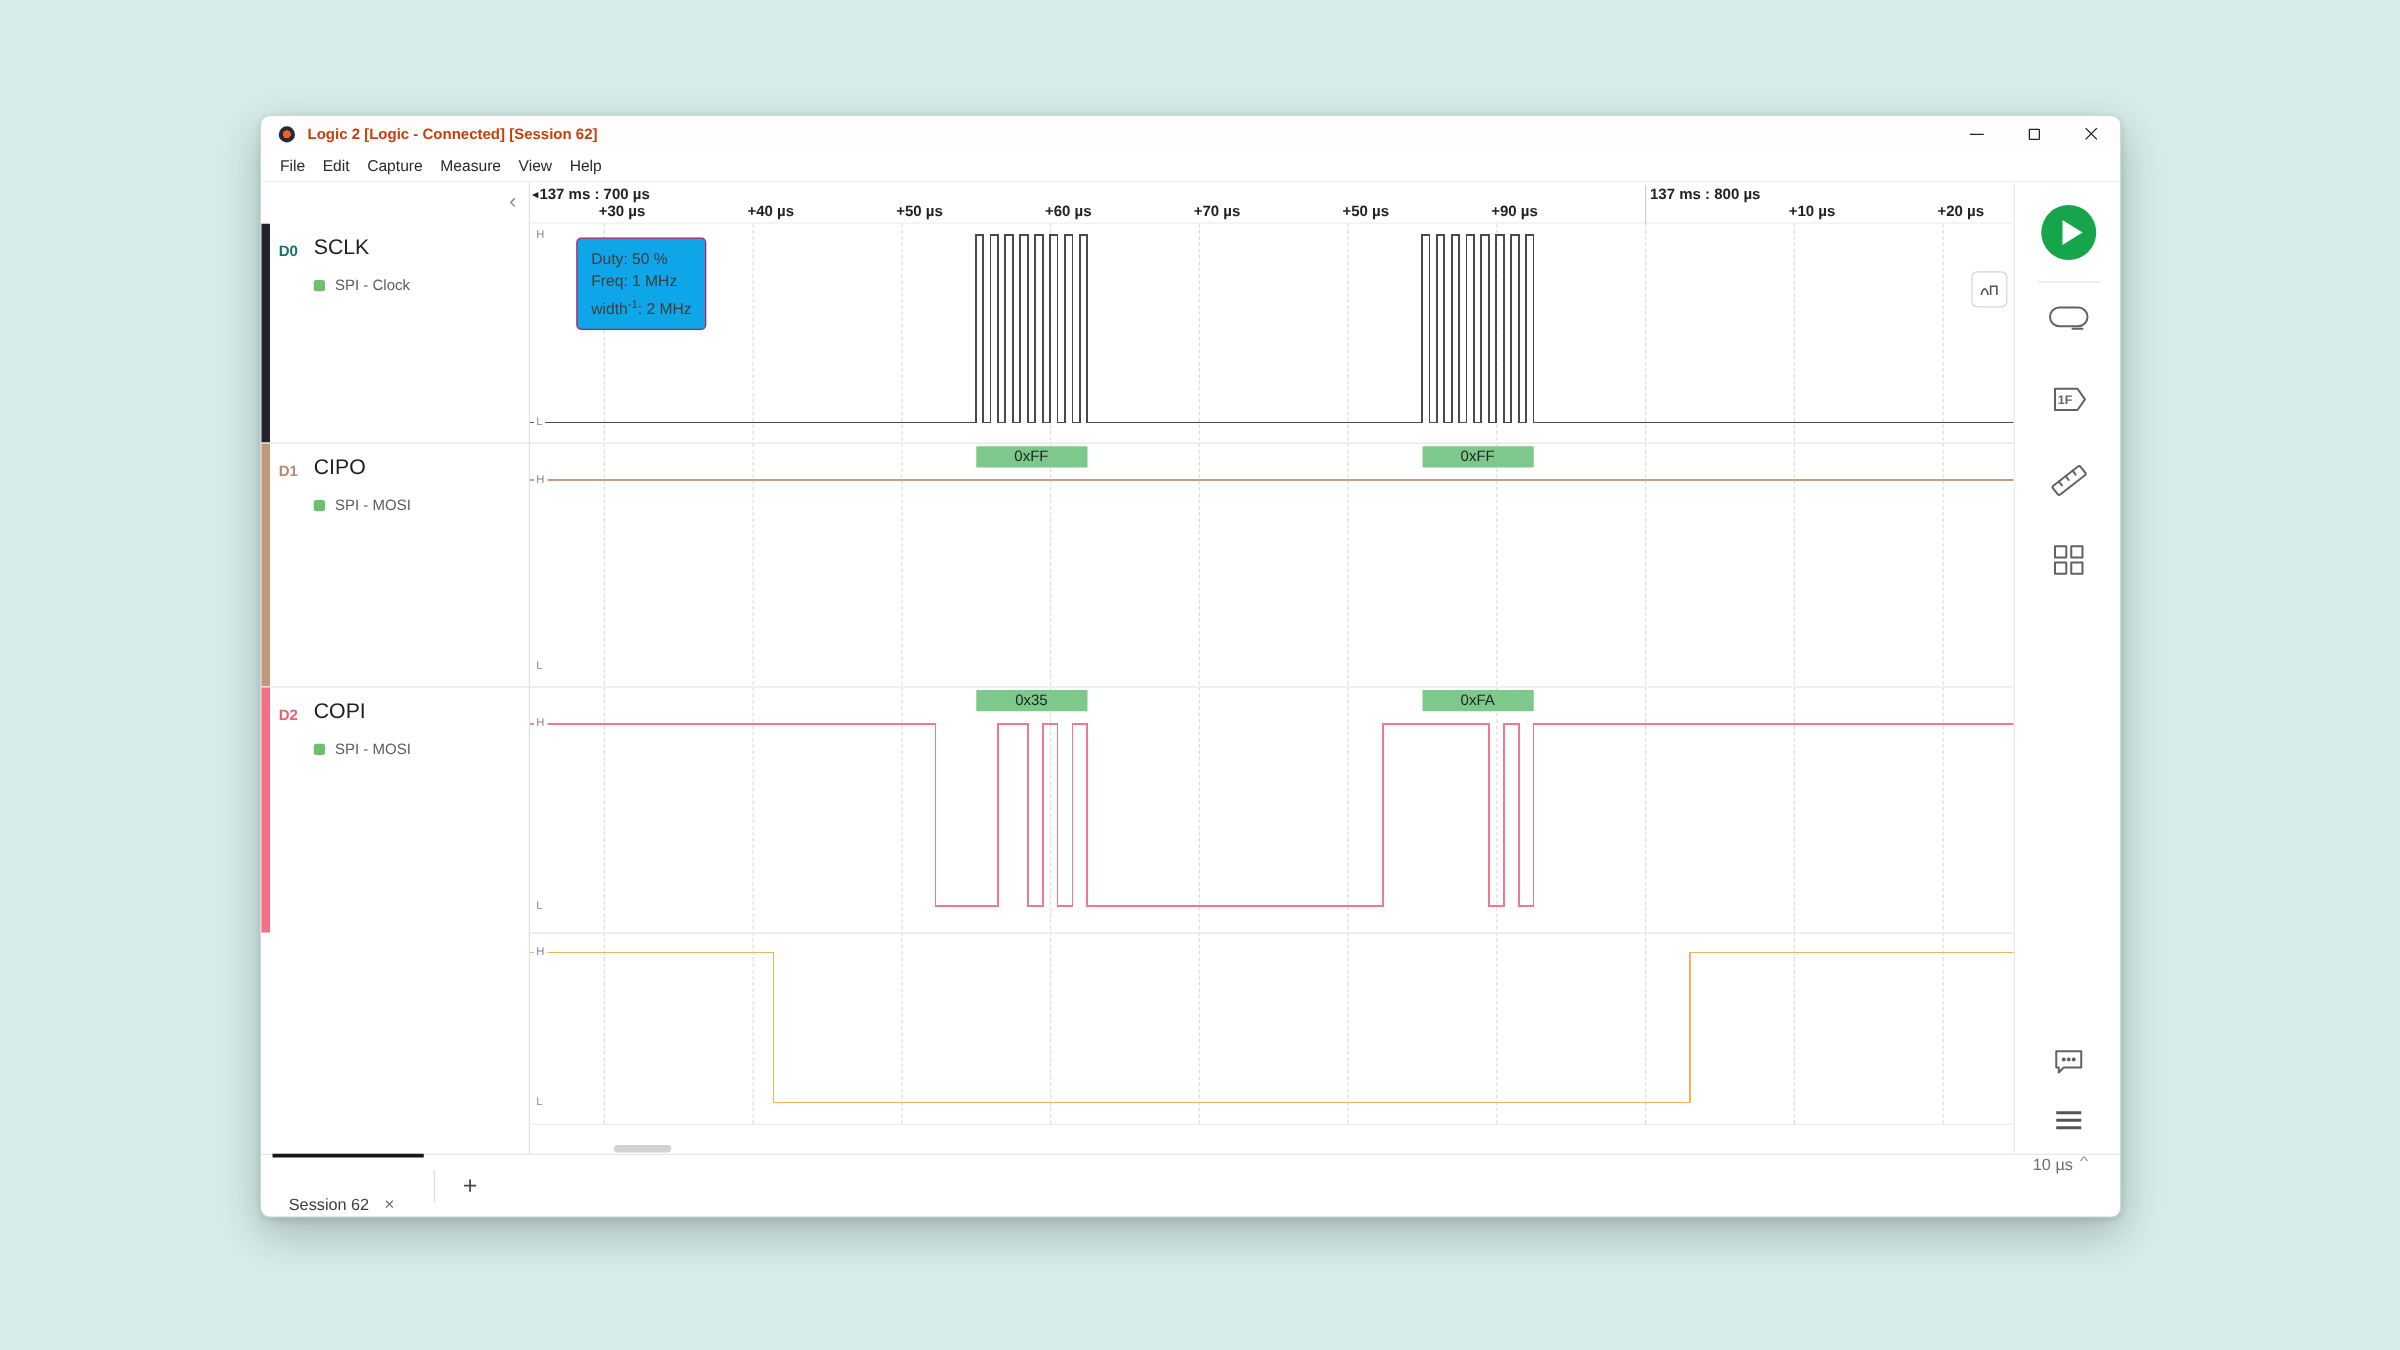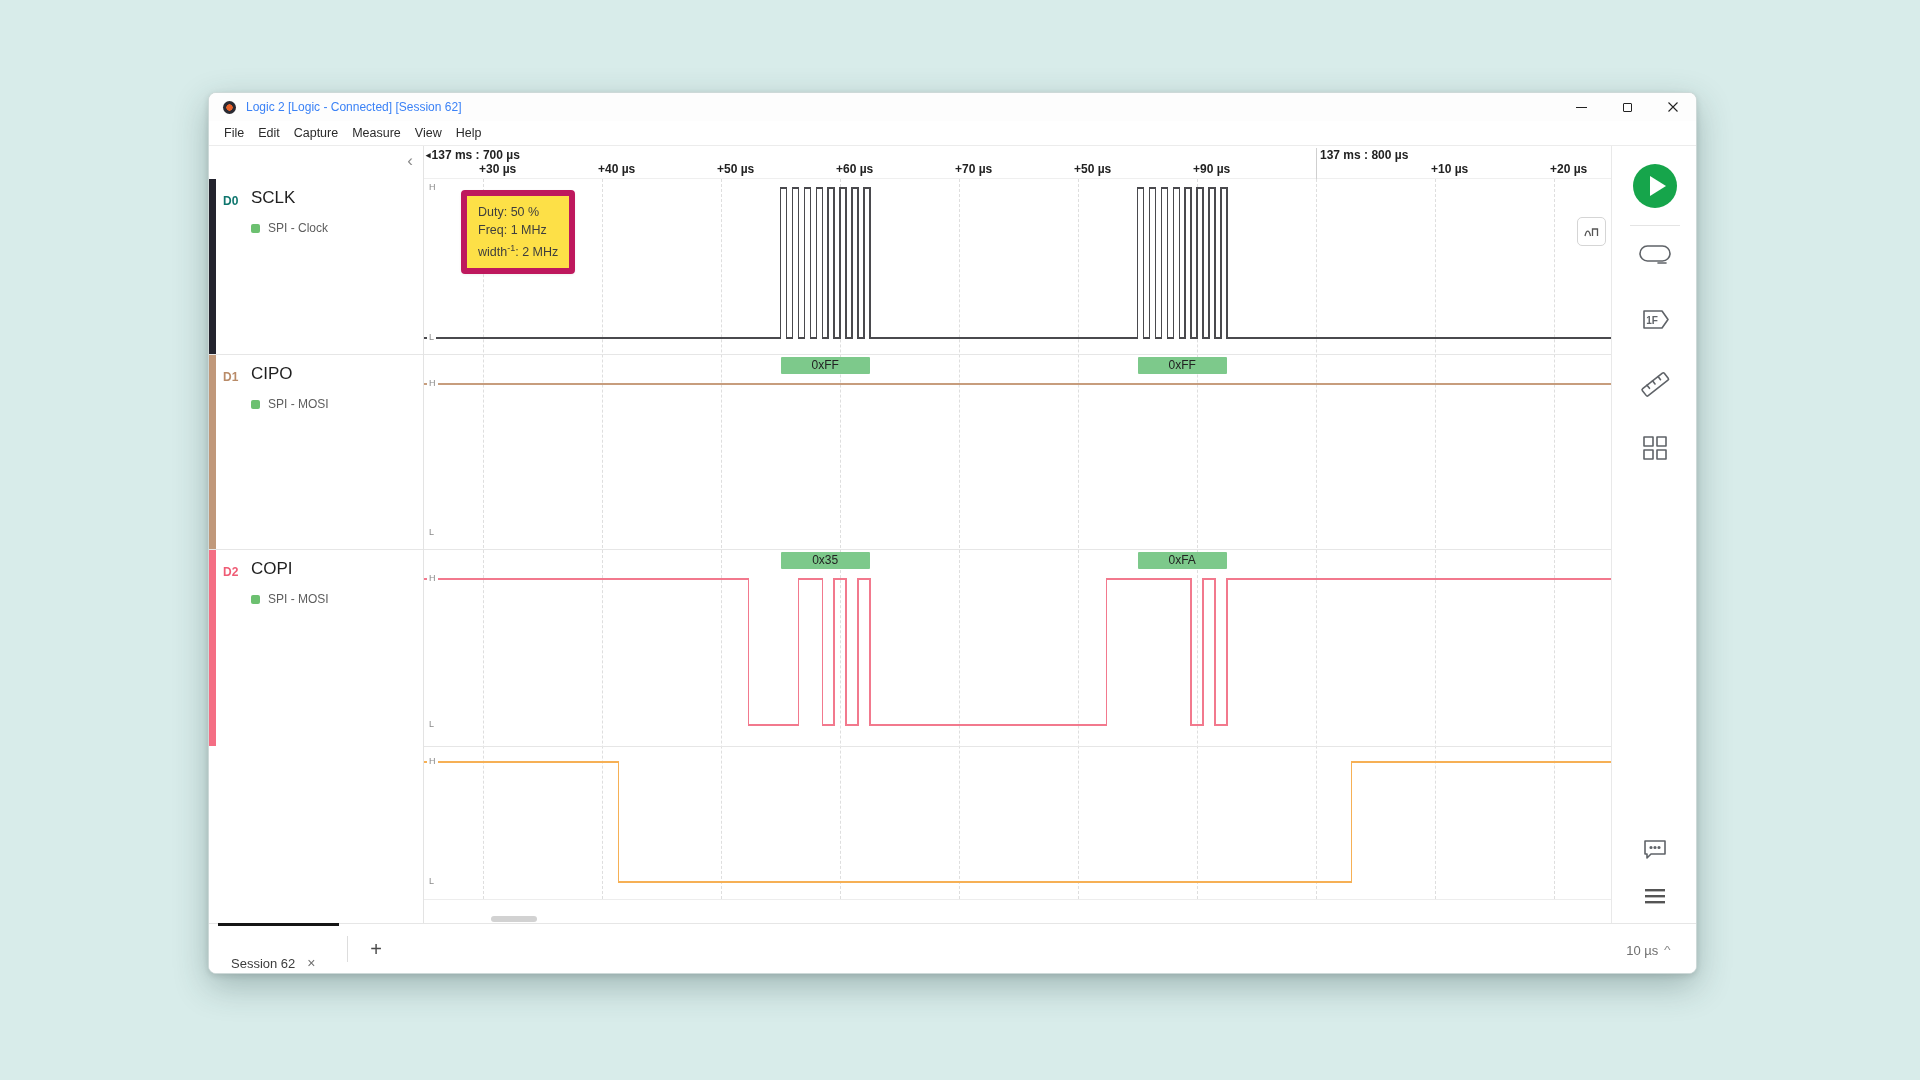--- a/index.html
+++ b/index.html
@@ -7,21 +7,21 @@
   body { background:#d8ecea; font-family:"Liberation Sans", sans-serif; position:relative; }
 
   .window { position:absolute; left:208px; top:92px; width:1489px; height:882px;
     background:#fff; border-radius:8px; box-shadow:0 12px 34px rgba(30,60,60,.30), 0 2px 6px rgba(0,0,0,.12);
     overflow:hidden; border:1px solid #cdd9d8; }
 
   
   .titlebar { position:absolute; left:0; top:0; right:0; height:28px; background:#fdfdfd; display:flex; align-items:center; }
   .app-logo { width:13px; height:13px; border-radius:50%; margin-left:14px;
     background:radial-gradient(circle, #e8622a 0 34%, #2a2a32 35% 100%); }
-  .title-text { margin-left:10px; font-size:12px; color:#3b82f6; }
+  .title-text { margin-left:10px; font-size:12px; color:#c2410c;font-weight:bold; }
   .win-controls { position:absolute; right:0; top:0; height:28px; display:flex; }
   .win-btn { width:46px; height:28px; display:flex; align-items:center; justify-content:center; cursor:default; }
   .glyph-min { width:11px; height:1px; background:#222; }
   .glyph-max { width:9px; height:9px; border:1.1px solid #222; border-radius:1px; }
 
   
   .menubar { position:absolute; left:0; top:28px; right:0; height:25px; background:#fff;
     border-bottom:1px solid #ececec; display:flex; align-items:center; padding-left:8px; }
   .menu-item { font-size:12.5px; color:#2b2b2b; padding:0 7px; }
 
@@ -52,21 +52,21 @@
   .gridlines { position:absolute; left:0; top:33px; width:1187px; height:720px; pointer-events:none; }
   .gridline { position:absolute; top:0; height:100%; width:0; border-left:1px dashed #dedede; }
 
   .wave-row { position:relative; border-top:1px solid #e6e6e6; }
   .wave-row:first-of-type { border-top:none; }
   .wave-row svg { position:absolute; left:0; top:0; }
   .lvl-mark { position:absolute; left:3px; font-size:9px; color:#8a8a8a; background:#fff; padding:0 2px; z-index:3; line-height:11px; }
   .annot { position:absolute; top:2px; height:17px; line-height:17px; background:#7dc98b; color:#222;
     font-size:12px; text-align:center; border-radius:1px; z-index:2; }
 
-  .tooltip { position:absolute; left:37px; top:44px; z-index:6; background:#fde047; border:6px solid #be185d;
+  .tooltip { position:absolute; left:37px; top:44px; z-index:6; background:#0ea5e9; border:1px solid #be185d;
     border-radius:4px; padding:7px 11px; font-size:12.5px; color:#3e3e3e; line-height:18px;
     box-shadow:0 1px 3px rgba(0,0,0,.06); }
   .tooltip sup { font-size:9px; }
 
   .pulse-btn { position:absolute; left:1153px; top:71px; width:29px; height:29px; border:1px solid #d5d5d5;
     border-radius:5px; background:#fff; display:flex; align-items:center; justify-content:center; z-index:4; }
 
   .scroll-zone { position:relative; height:24px; border-top:1px solid #ededed; background:#fff; }
   .scroll-thumb { position:absolute; left:67px; top:16px; width:46px; height:6px; background:#d2d2d2; border-radius:3px; }
 
@@ -79,21 +79,21 @@
 
   
   .tabbar { position:absolute; left:0; top:830px; width:1489px; height:52px; background:#fff; border-top:1px solid #e6e6e6; }
   .tab-indicator { position:absolute; left:9px; top:-1px; width:121px; height:3px; background:#161616; }
   .tab { position:absolute; left:9px; top:3px; width:121px; height:44px; display:flex; align-items:flex-end; }
   .tab-title { font-size:13px; color:#3c3c3c; margin-left:13px; }
   .tab-close { font-size:14px; color:#6f6f6f; margin-left:12px; }
   .tab-sep { position:absolute; left:138px; top:12px; height:26px; width:1px; background:#ddd; }
   .tab-add { position:absolute; left:150px; top:3px; width:34px; height:44px; display:flex; align-items:center; justify-content:center;
     font-size:20px; color:#4a4a4a; font-weight:400; }
-  .zoom-level { position:absolute; right:28px; top:0; height:52px; display:flex; align-items:center; font-size:13px; color:#6e6e6e; }
+  .zoom-level { position:absolute; right:28px; top:0; height:52px; display:flex; align-items:flex-start; font-size:13px; color:#6e6e6e; }
   .zoom-chev { font-size:10px; margin-left:7px; color:#8a8a8a; transform:scaleX(1.4); display:inline-block; }
 </style>
 </head>
 <body>
 
 <div class="window">
 
   <div class="titlebar">
     <div class="app-logo"></div>
     <div class="title-text">Logic 2 [Logic - Connected] [Session 62]</div>

